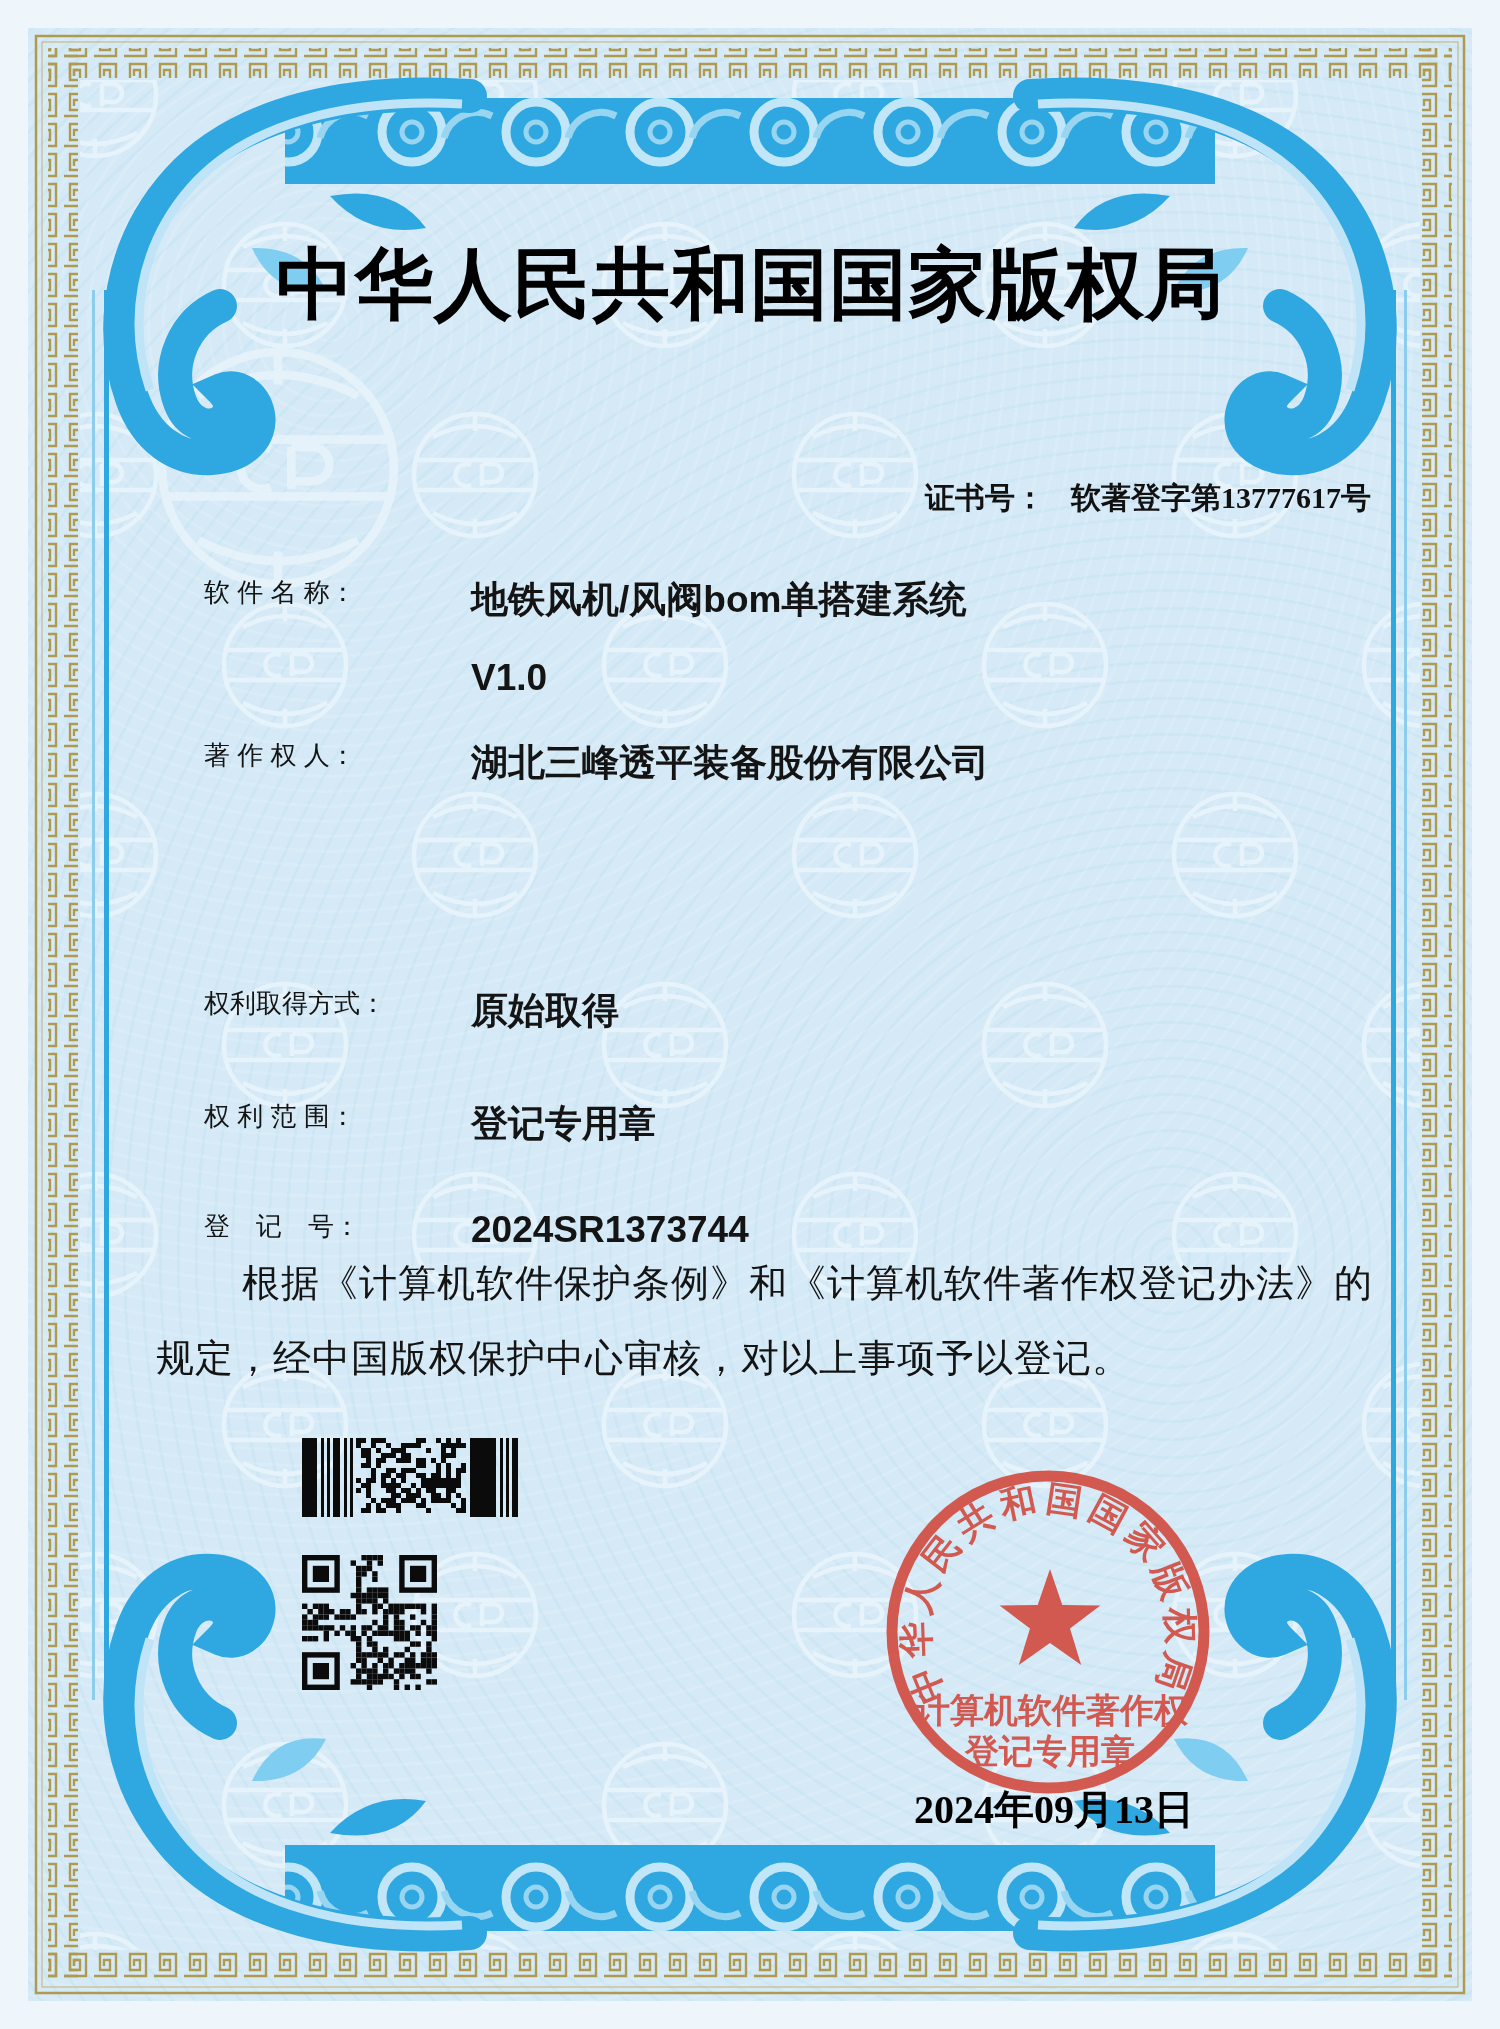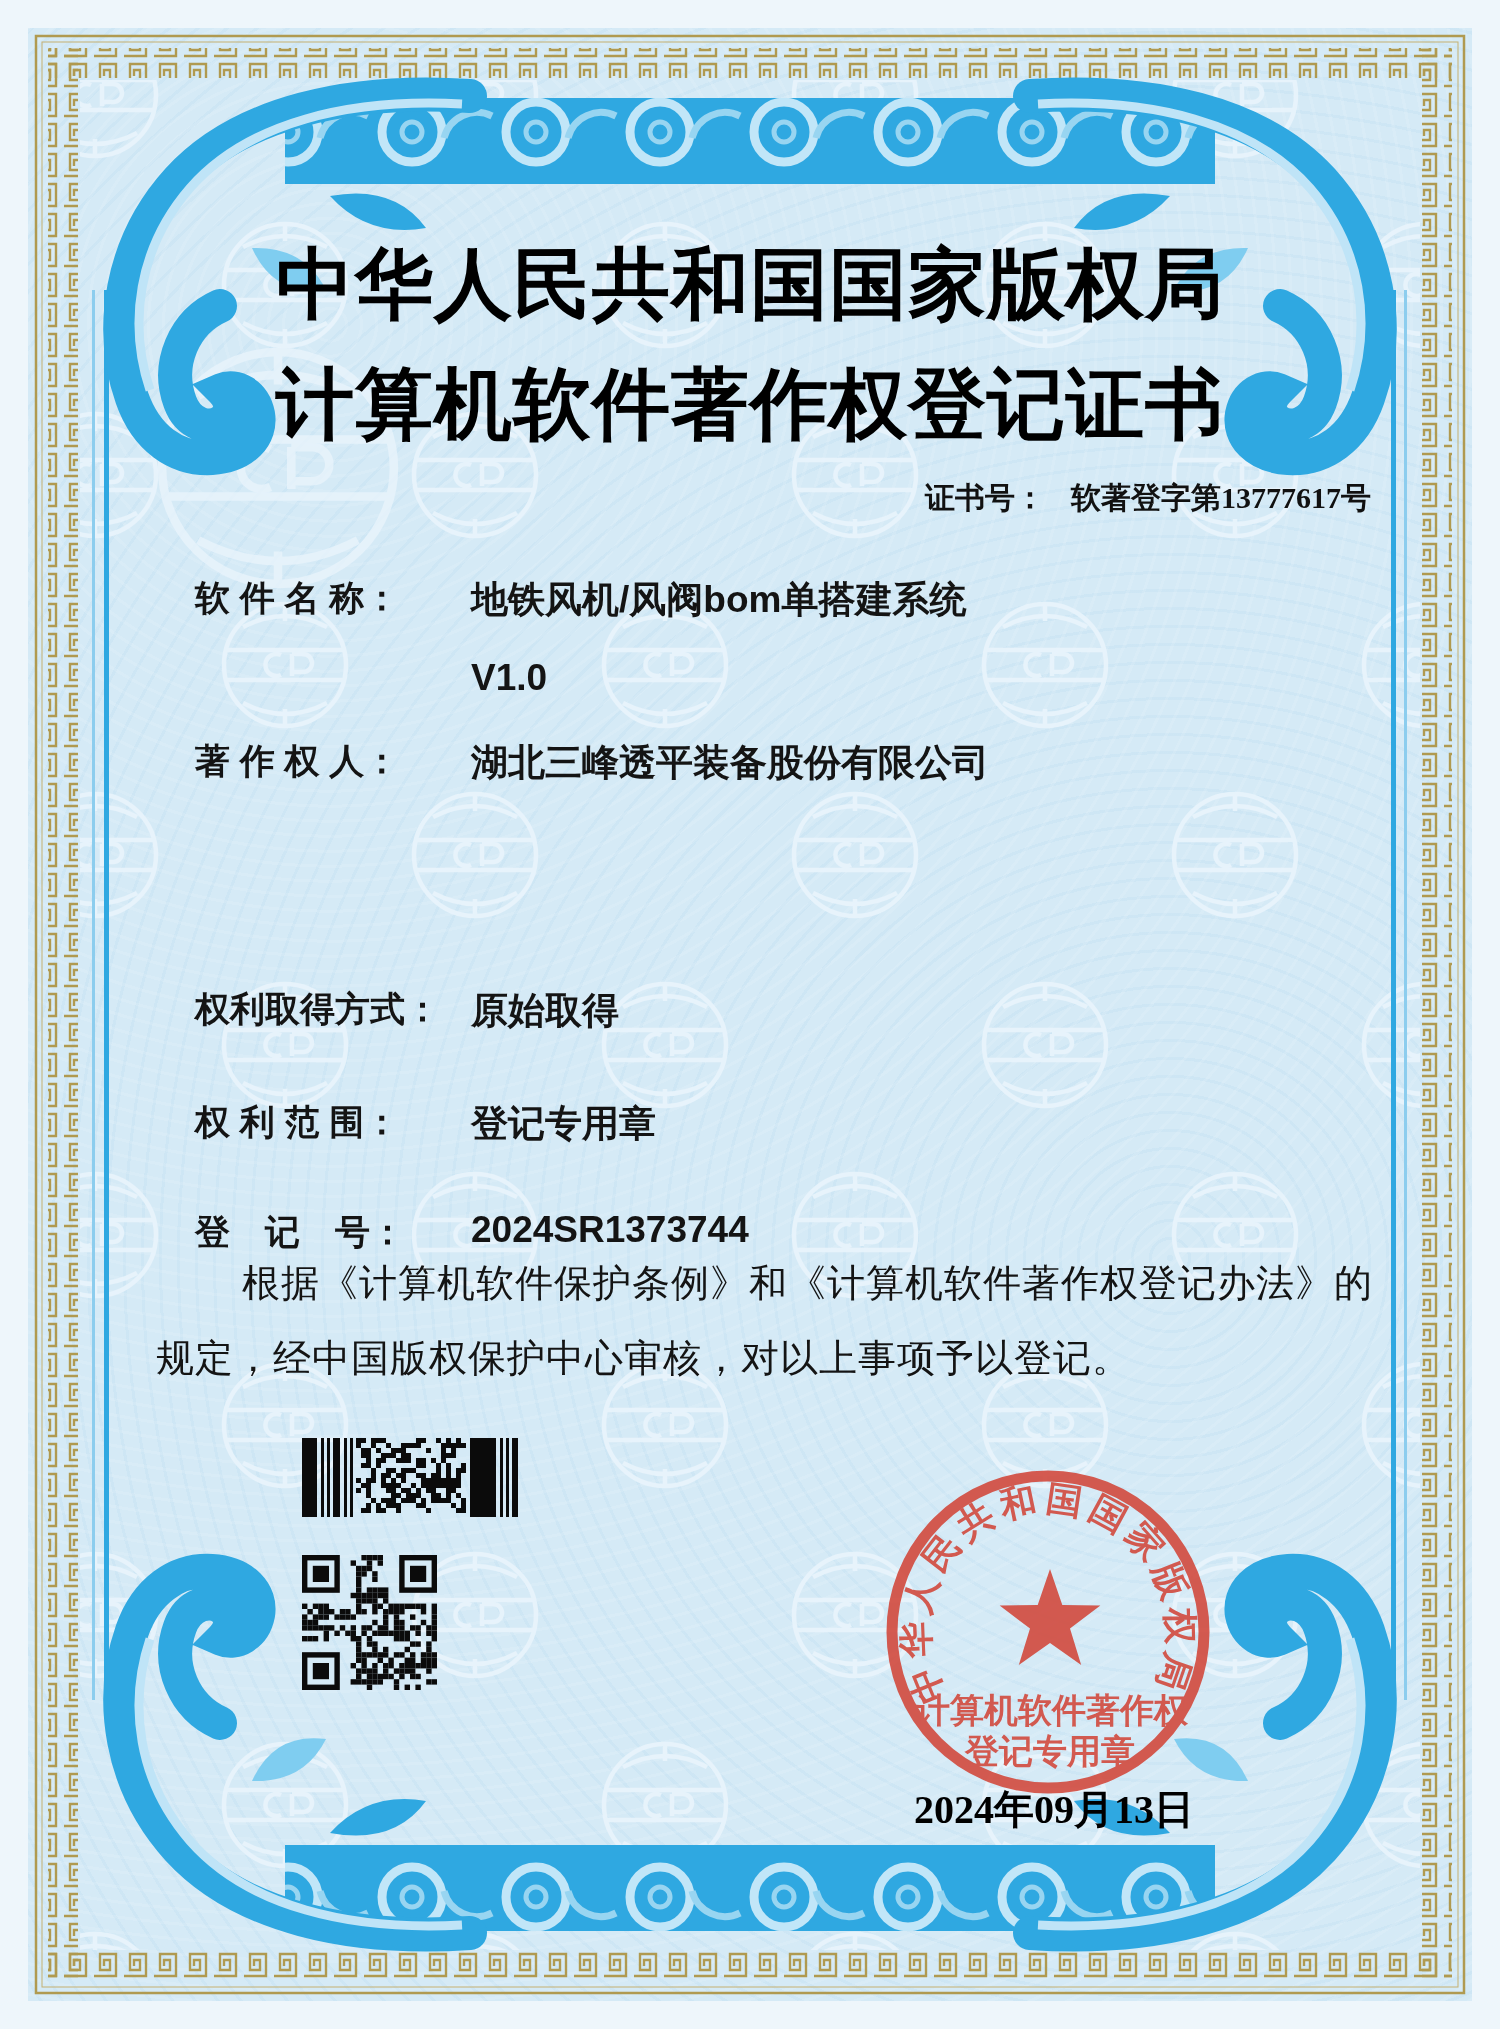--- a/index.html
+++ b/index.html
@@ -26,21 +26,21 @@
     letter-spacing:1px;
   }
   #title1{top:242px;}
   #title2{top:362px;}
   .certno{
     top:478px;left:925px;
     font-family:"Liberation Serif","DejaVu Serif",serif;
     font-weight:700;font-size:30px;color:#111;
   }
   .certno .gap{display:inline-block;width:26px;}
-  .fieldlabel{left:195px;font-weight:700;font-size:35px;}
+  .fieldlabel{left:204px;font-weight:400;font-size:26px;}
   .fieldvalue{left:471px;font-weight:700;font-size:37px;}
   .r1{top:575px;} .r1b{top:627px;margin-top:30px;} .r2{top:738px;}
   .r3{top:986px;} .r4{top:1099px;} .r5{top:1209px;}
   .stmt{font-weight:400;font-size:38px;letter-spacing:1px;}
   #stmt1{left:242px;top:1258px;}
   #stmt2{left:156px;top:1333px;}
   .date{
     left:914px;top:1782px;
     font-family:"Liberation Serif","DejaVu Serif",serif;
     font-weight:700;font-size:40px;color:#000;
@@ -516,21 +516,20 @@
       <polygon fill="#d24a3e" points="1050,1569 1062.3,1605 1100.4,1605.6 1070,1628.5 1081.2,1664.9 1050,1643 1018.8,1664.9 1030,1628.5 999.6,1605.6 1037.7,1605"></polygon>
       <text font-size="36" font-weight="bold" fill="#d24a3e" letter-spacing="6" font-family="Liberation Sans, DejaVu Sans, sans-serif">
         <textPath href="#sealArc" startOffset="6" textLength="505">中华人民共和国国家版权局</textPath>
       </text>
       <text x="1052" y="1722" text-anchor="middle" font-size="34" font-weight="bold" fill="#d24a3e" font-family="Liberation Sans, DejaVu Sans, sans-serif">计算机软件著作权</text>
       <text x="1050" y="1763" text-anchor="middle" font-size="34" font-weight="bold" fill="#d24a3e" font-family="Liberation Sans, DejaVu Sans, sans-serif">登记专用章</text>
     </g>
   </svg>
 
   <div class="t title" id="title1">中华人民共和国国家版权局</div>
-  <div class="t title" id="title2">计算机软件著作权登记证书</div>
 
   <div class="t certno">
     <span>证书号：</span><span class="gap"></span><span>软著登字第13777617号</span>
   </div>
 
   <div class="t fieldlabel r1">软 件 名 称：</div>
   <div class="t fieldvalue r1">地铁风机/风阀bom单搭建系统</div>
   <div class="t fieldvalue r1b">V1.0</div>
 
   <div class="t fieldlabel r2">著 作 权 人：</div>

